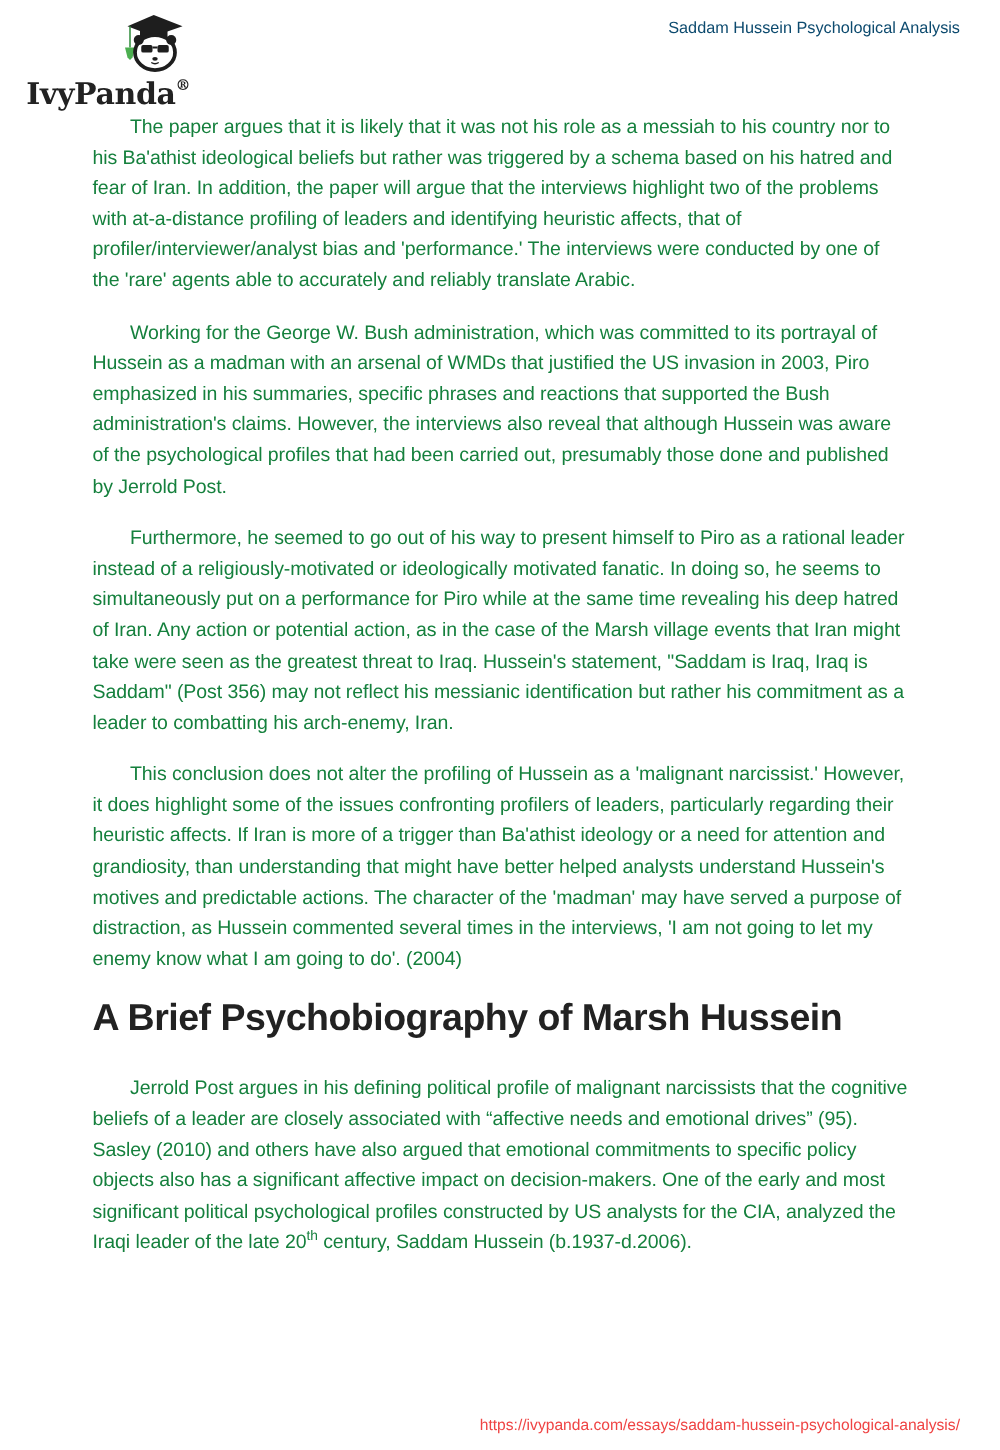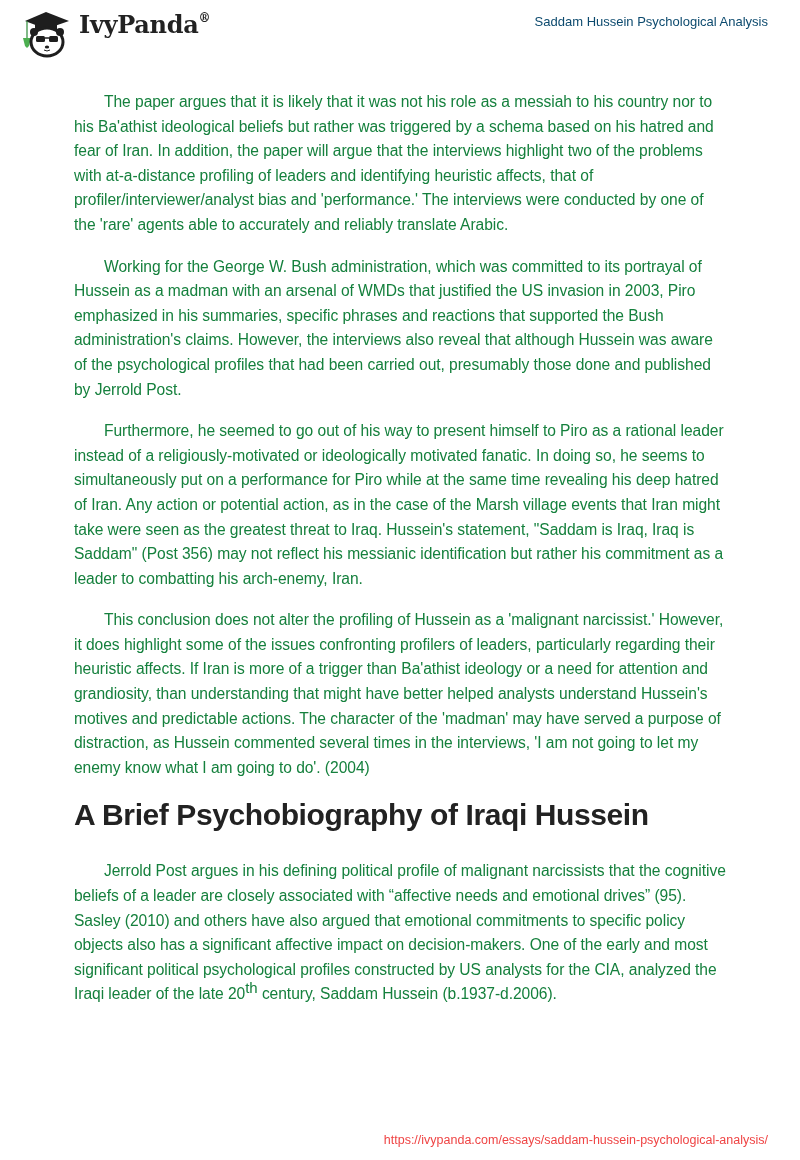--- a/index.html
+++ b/index.html
@@ -1,40 +1,40 @@
 <!DOCTYPE html>
 <html><head>
 <meta charset="utf-8">
 <style>
   html, body { margin: 0; padding: 0; background: #ffffff; }
   body {
     width: 800px; height: 1160px; position: relative; overflow: hidden;
     font-family: "Liberation Sans", sans-serif; color: #2b2b2b;
   }
   .header { position: absolute; top: 0; left: 0; width: 800px; height: 60px; }
-  .logo { position: absolute; left: 17px; top: 8px; display: flex; align-items: flex-start; }
+  .logo { position: absolute; left: 17px; top: 8px; display: flex; align-items: flex-end; flex-direction: column; }
   .logo-icon { width: 58px; height: 50px; }
   .logo-text {
     font-family: "DejaVu Serif", serif; font-weight: bold; font-size: 24px;
     color: #222; margin-left: 4px; letter-spacing: -0.3px; position: relative; top: 2px;
   }
   .logo-text sup { font-size: 12px; position: relative; top: -2px; }
   .doc-title {
     position: absolute; right: 32px; top: 14px; font-size: 13px; color: #0c4a6e;
   }
   .content { position: absolute; left: 74px; top: 90px; width: 652px; }
   p.para {
     margin: 0 0 17px 0; font-size: 15.6px; line-height: 24.6px;
     text-indent: 30px; color: #15803d; letter-spacing: -0.05px;
   }
   h2.section {
     margin: 14px 0 26px 0; font-size: 30px; font-weight: bold; color: #222;
     letter-spacing: -0.4px; line-height: 36px;
   }
-  sup.small { font-size: 15px; vertical-align: super; line-height: 0; text-align: center; }
+  sup.small { font-size: 11px; vertical-align: super; line-height: 0; text-align: center; }
   .footer-url {
     position: absolute; right: 32px; top: 1133px; font-size: 12.5px; color: #ef4444;
   }
 </style>
 </head>
 <body>
 
 <div class="header">
   <div class="logo">
     <svg class="logo-icon" viewBox="0 0 58 50">
@@ -59,17 +59,17 @@
     <span class="logo-text"><span>IvyPanda</span><sup>®</sup></span>
   </div>
   <div class="doc-title">Saddam Hussein Psychological Analysis</div>
 </div>
 
 <div class="content">
   <p class="para">The paper argues that it is likely that it was not his role as a messiah to his country nor to his Ba'athist ideological beliefs but rather was triggered by a schema based on his hatred and fear of Iran. In addition, the paper will argue that the interviews highlight two of the problems with at-a-distance profiling of leaders and identifying heuristic affects, that of profiler/interviewer/analyst bias and 'performance.' The interviews were conducted by one of the 'rare' agents able to accurately and reliably translate Arabic.</p>
   <p class="para">Working for the George W. Bush administration, which was committed to its portrayal of Hussein as a madman with an arsenal of WMDs that justified the US invasion in 2003, Piro emphasized in his summaries, specific phrases and reactions that supported the Bush administration's claims. However, the interviews also reveal that although Hussein was aware of the psychological profiles that had been carried out, presumably those done and published by Jerrold Post.</p>
   <p class="para">Furthermore, he seemed to go out of his way to present himself to Piro as a rational leader instead of a religiously-motivated or ideologically motivated fanatic. In doing so, he seems to simultaneously put on a performance for Piro while at the same time revealing his deep hatred of Iran. Any action or potential action, as in the case of the Marsh village events that Iran might take were seen as the greatest threat to Iraq. Hussein's statement, "Saddam is Iraq, Iraq is Saddam" (Post 356) may not reflect his messianic identification but rather his commitment as a leader to combatting his arch-enemy, Iran.</p>
   <p class="para">This conclusion does not alter the profiling of Hussein as a 'malignant narcissist.' However, it does highlight some of the issues confronting profilers of leaders, particularly regarding their heuristic affects. If Iran is more of a trigger than Ba'athist ideology or a need for attention and grandiosity, than understanding that might have better helped analysts understand Hussein's motives and predictable actions. The character of the 'madman' may have served a purpose of distraction, as Hussein commented several times in the interviews, 'I am not going to let my enemy know what I am going to do'. (2004)</p>
-  <h2 class="section">A Brief Psychobiography of Iraqi Hussein</h2>
+  <h2 class="section">A Brief Psychobiography of Marsh Hussein</h2>
   <p class="para"><span>Jerrold Post argues in his defining political profile of malignant narcissists that the cognitive beliefs of a leader are closely associated with “affective needs and emotional drives” (95). Sasley (2010) and others have also argued that emotional commitments to specific policy objects also has a significant affective impact on decision-makers. One of the early and most significant political psychological profiles constructed by US analysts for the CIA, analyzed the Iraqi leader of the late 20</span><sup class="small">th</sup><span> century, Saddam Hussein (b.1937-d.2006).</span></p>
 </div>
 
 <div class="footer-url">https://ivypanda.com/essays/saddam-hussein-psychological-analysis/</div>
 
 </body></html>

